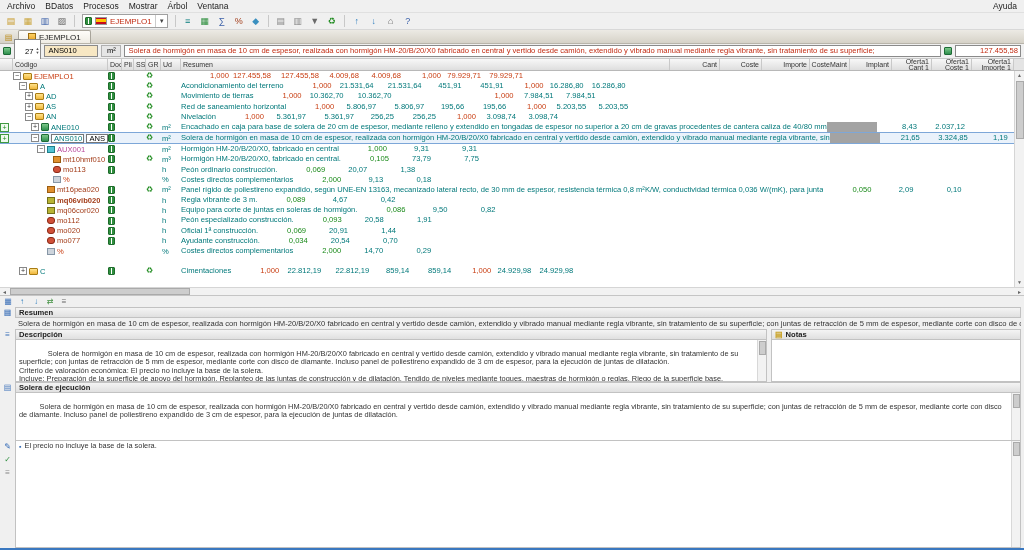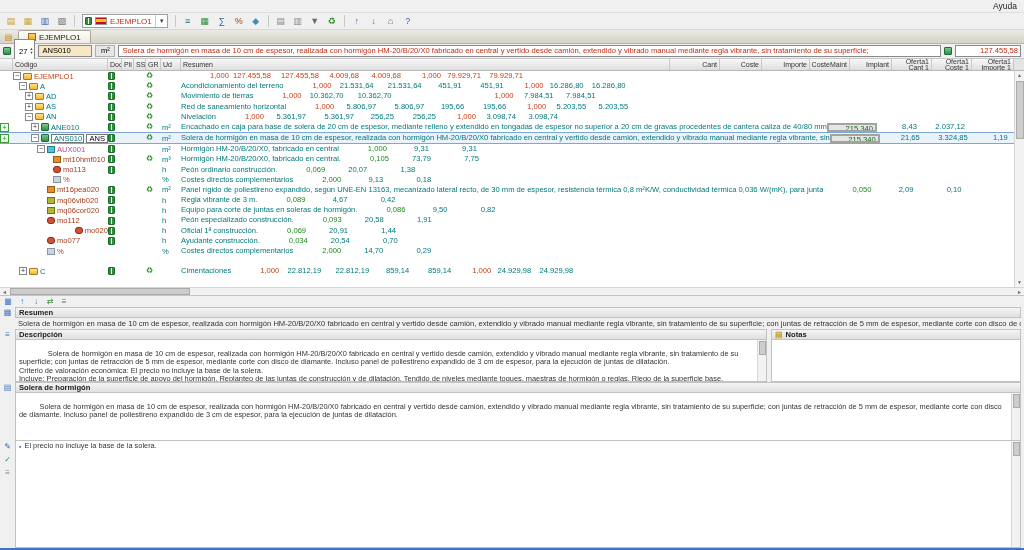--- a/index.html
+++ b/index.html
@@ -27,21 +27,21 @@
   .combo-arrow{font-size:6px;color:#444;border-left:1px solid #ccc;padding-left:3px;line-height:12px}
   .flag{width:12px;height:8px;background:linear-gradient(180deg,#c60b1e 0 25%,#ffc400 25% 75%,#c60b1e 75% 100%);border:1px solid #999;display:inline-block}
   
   .tabbar{height:14px;background:linear-gradient(#eceae4,#d6d2c8);display:flex;align-items:flex-end;padding:1px 2px 0 2px;border-bottom:1px solid #b8b4aa;flex:0 0 auto;gap:3px}
   .tabmenu{width:13px;height:12px;display:inline-flex;align-items:center;justify-content:center;font-size:8px;color:#b8860b}
   .tab{display:inline-flex;align-items:center;gap:3px;background:linear-gradient(#fefdf9,#efece4);border:1px solid #a8a49a;border-bottom:none;border-radius:2px 2px 0 0;height:13px;padding:0 9px;font-size:8px;color:#222}
   .ic{display:inline-block;flex:0 0 auto}
   .ic-tab{width:8px;height:8px;background:linear-gradient(#ffd264,#e8a62a);border:1px solid #9a6c10}
   
   .editbar{height:15px;display:flex;align-items:center;gap:3px;padding:0 3px;background:#f0f0f0;border-bottom:1px solid #c8c8c8;flex:0 0 auto;font-size:7.6px}
-  .spin{display:inline-flex;border:1px solid #8a8a8a;background:#fff;height:24px;align-items:center;padding:0 1px 0 4px}
+  .spin{display:inline-flex;border:1px solid #8a8a8a;background:#fff;height:24px;align-items:center;padding:0 1px 0 10px}
   .spinbtns{display:inline-flex;flex-direction:column;font-size:4px;color:#555;line-height:4px;margin-left:2px}
   .field{border:1px solid #8a8a8a;background:#fff;height:12px;line-height:10px;padding:0 3px;white-space:nowrap;overflow:hidden}
   .code-field{width:54px;background:#f7e7c3}
   .unit-label{width:20px;text-align:center;border:1px solid #b0b0b0;background:#e6e6e6;height:12px;line-height:10px}
   .desc-field{flex:1;min-width:0;color:#c22b12}
   .total-box{width:66px;border:1px solid #8a8a8a;background:#fff;height:12px;line-height:10px;text-align:right;color:#c22b12;padding:0 2px}
   
   .ghead{height:12px;display:flex;background:linear-gradient(#f8f8f8,#dedede);border-bottom:1px solid #b8b8b8;font-size:7px;color:#333;flex:0 0 auto}
   .gc{border-right:1px solid #c9c9c9;display:flex;align-items:center;padding:0 2px;overflow:hidden;white-space:pre-line;line-height:5.6px}
   .ga{justify-content:flex-end;text-align:right}
@@ -72,21 +72,21 @@
   .c-ud{color:#00787a;padding-left:1px}
   .c-code{gap:2px}
   .codetxt{color:#00787a;overflow:hidden;white-space:nowrap}
   .k-root .codetxt,.k-root .c-res,.k-root .num,.k-root .cant{color:#c83c10}
   .k-chapter .c-cant,.k-chapter .c-ocant{color:#c83c10}
   .k-comp .codetxt{color:#a33d1a}
   .k-aux .codetxt{color:#b8489c}
   .k-pct .codetxt{color:#c83c10}
   .sel{background:#eaf2fb;border-top:1px solid #7da7d8;border-bottom:1px solid #7da7d8;height:12px}
   .codebox{background:#fff;border:1px solid #777;padding:0 2px;height:9px;line-height:8px;display:inline-block}
-  .hl{background:#e5e5e5;border:2px solid #a3a3a3;color:#0a6a0a;height:9px;line-height:7px}
+  .hl{background:#c4b5fd;border:5px solid #a3a3a3;color:#0a6a0a;height:9px;line-height:7px}
   .tspacer{height:10px}
   .expbox{width:8px;height:8px;border:1px solid #888;background:#fff;font-size:7px;line-height:6px;text-align:center;color:#333;flex:0 0 auto}
   .expspace{width:8px;flex:0 0 auto}
   .stripbox{width:9px;height:9px;border:1px solid #3f9a3f;background:#eefaee;color:#1a8a1a;font-size:7px;line-height:7px;text-align:center}
   .ic-folder{width:9px;height:7px;background:linear-gradient(#ffe28a,#f0b73c);border:1px solid #a87c14;border-radius:1px}
   .ic-partida{width:8px;height:8px;background:linear-gradient(#7cc88a,#2f8f4e);border:1px solid #1d6b36;border-radius:1px}
   .ic-aux{width:8px;height:7px;background:#53c3d4;border:1px solid #1f7e8a}
   .ic-mat{width:8px;height:7px;background:#e09030;border:1px solid #9a5c10}
   .ic-mach{width:8px;height:7px;background:#b8b435;border:1px solid #73701a}
   .ic-labor{width:8px;height:7px;background:#d05038;border:1px solid #8a2a18;border-radius:3px}
@@ -123,20 +123,21 @@
   .pthumb{width:7px;height:14px;background:#cdcdcd;border:1px solid #aaa;margin-top:1px}
   .bullet{color:#3a6fb8;font-size:7px;line-height:9px}
 </style>
 </head>
 <body>
 
 <div class="app">
 
 
   <div class="menubar">
+    <span id="menu-items"><span class="menu-item">Archivo</span><span class="menu-item">BDatos</span><span class="menu-item">Procesos</span><span class="menu-item">Mostrar</span><span class="menu-item">Árbol</span><span class="menu-item">Ventana</span></span>
     <span class="menu-item mright">Ayuda</span>
   </div>
 
   <div class="toolbar">
     <span id="tb-left" class="tbgroup">
         <span class="tb-btn">
           <span class="tb-glyph" style="color: rgb(200, 154, 42);">▤</span>
         </span>
         <span class="tb-btn">
           <span class="tb-glyph" style="color: rgb(202, 165, 60);">▦</span>
@@ -547,21 +548,21 @@
           <div class="tc c-coste num">2,09</div>
           <div class="tc c-imp num">0,10</div>
           <div class="tc c-cm num"></div>
           <div class="tc c-impl num"></div>
           <div class="tc c-ocant num cant"></div>
           <div class="tc c-ocoste num"></div>
           <div class="tc c-oimp num"></div>
         </div>
         <div class="trow k-comp">
           <div class="tc c-strip"></div>
-          <div class="tc c-code" style="padding-left: 24px;">
+          <div class="tc c-code" style="padding-left: 24px; font-weight: bold;">
             <span class="expspace"></span>
             <span class="ic ic-mach"></span>
             <span class="codetxt">mq06vib020</span>
           </div>
           <div class="tc c-doc">
             <span class="ic ic-book"></span>
           </div>
           <div class="tc c-pli"></div>
           <div class="tc c-ss"></div>
           <div class="tc c-gr"></div>
@@ -619,21 +620,21 @@
           <div class="tc c-coste num">20,58</div>
           <div class="tc c-imp num">1,91</div>
           <div class="tc c-cm num"></div>
           <div class="tc c-impl num"></div>
           <div class="tc c-ocant num cant"></div>
           <div class="tc c-ocoste num"></div>
           <div class="tc c-oimp num"></div>
         </div>
         <div class="trow k-comp">
           <div class="tc c-strip"></div>
-          <div class="tc c-code" style="padding-left: 24px; justify-content: flex-end;">
+          <div class="tc c-code" style="padding-left: 24px;">
             <span class="expspace"></span>
             <span class="ic ic-labor"></span>
             <span class="codetxt">mo020</span>
           </div>
           <div class="tc c-doc">
             <span class="ic ic-book"></span>
           </div>
           <div class="tc c-pli"></div>
           <div class="tc c-ss"></div>
           <div class="tc c-gr"></div>
@@ -796,21 +797,21 @@
         </div>
       </div>
     </div>
 
     <div class="sect">
       <div class="icell">
         <span class="sicon" style="color:#3a6fb8">▤</span>
       </div>
       <div class="scontent">
         <div class="shead">
-          <span>Solera de hormigón</span>
+          <span>Solera de ejecución</span>
         </div>
         <div class="panel-body solera-body">
           <span>Solera de hormigón en masa de 10 cm de espesor, realizada con hormigón HM-20/B/20/X0 fabricado en central y vertido desde camión, extendido y vibrado manual mediante regla vibrante, sin tratamiento de su superficie; con juntas de retracción de 5 mm de espesor, mediante corte con disco de diamante. Incluso panel de poliestireno expandido de 3 cm de espesor, para la ejecución de juntas de dilatación.</span>
           <span class="pscroll"><span class="pthumb"></span></span>
         </div>
       </div>
     </div>
 
     <div class="sect grow">
       <div class="icell" id="note-icons">

